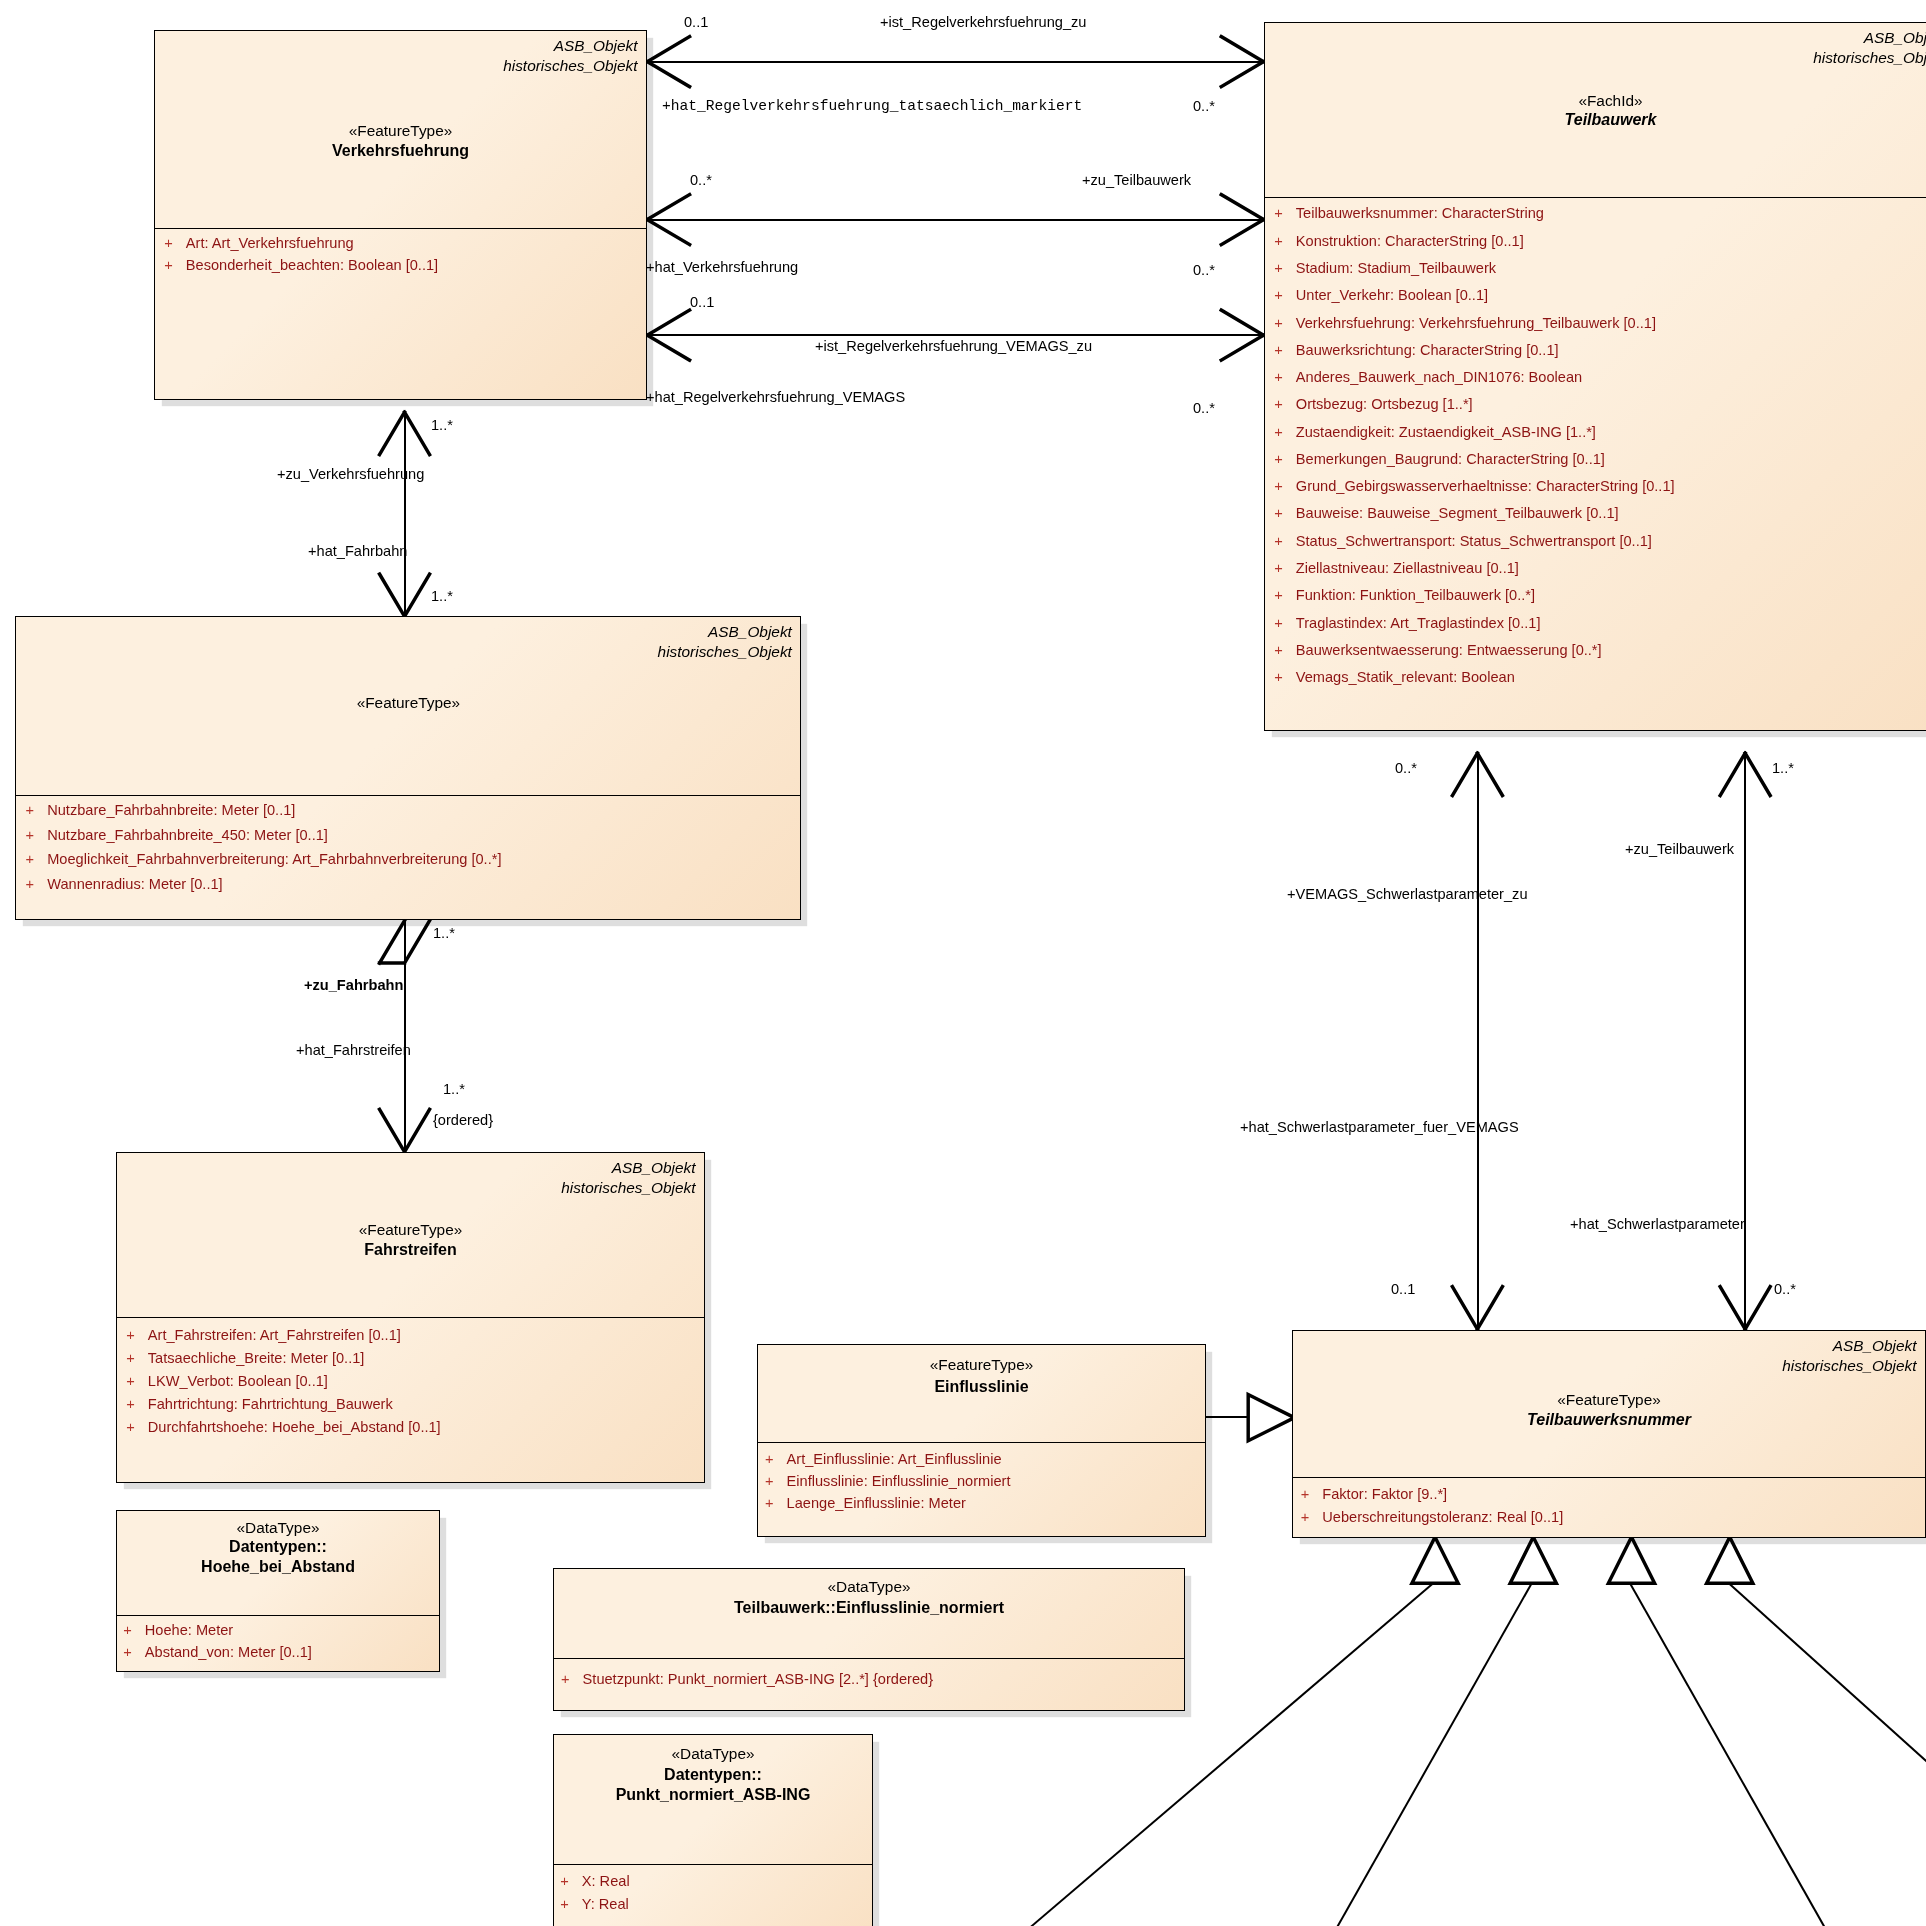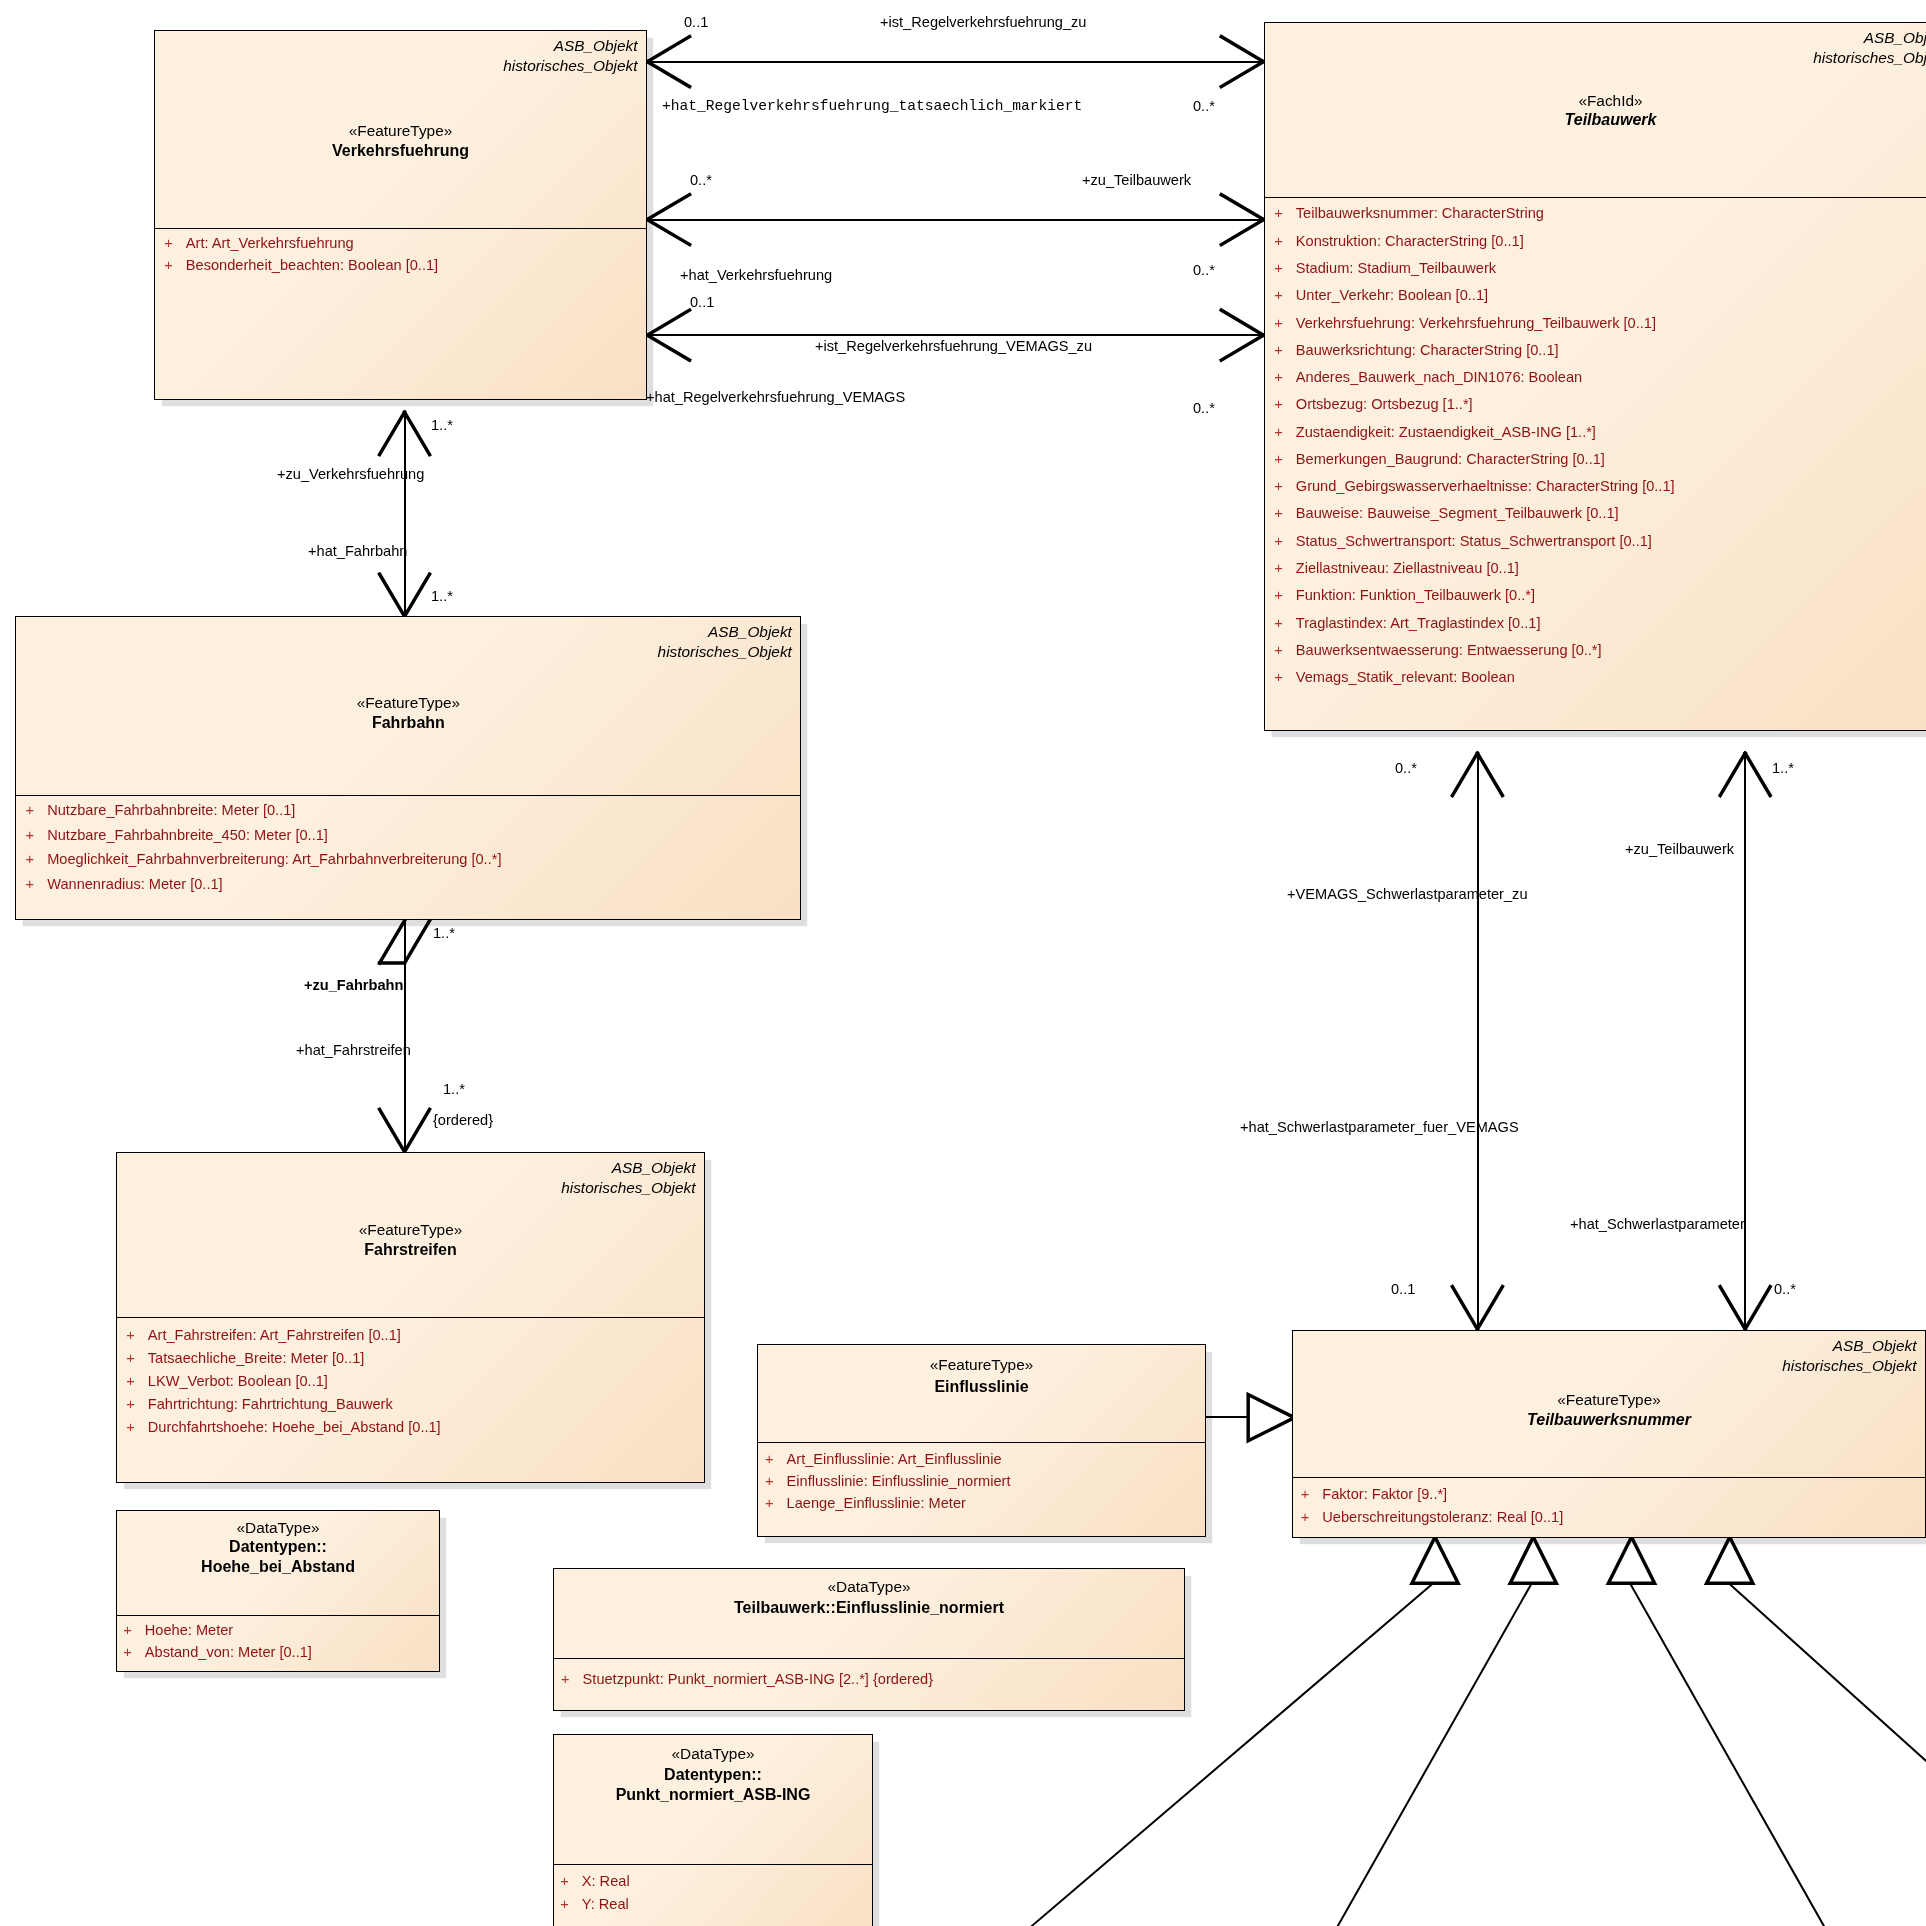--- a/index.html
+++ b/index.html
@@ -108,21 +108,21 @@
   <div class="diag" style="left:1631px;top:1583px;width:601px;transform:rotate(60.5deg);"></div>
   <div class="diag" style="left:1730px;top:1583px;width:765px;transform:rotate(42.0deg);"></div>
 
   <div class="mult" style="left:684px;top:15.4px;">0..1</div>
   <div class="lbl" style="left:880px;top:14.6px;">+ist_Regelverkehrsfuehrung_zu</div>
   <div class="lbl" style="left:662px;top:99px;font-family:Liberation Mono, monospace;">+hat_Regelverkehrsfuehrung_tatsaechlich_markiert</div>
   <div class="mult" style="left:1193px;top:99px;">0..*</div>
 
   <div class="mult" style="left:690px;top:173px;">0..*</div>
   <div class="lbl" style="left:1082px;top:173px;">+zu_Teilbauwerk</div>
-  <div class="lbl" style="left:646px;top:268px;padding-left:34px;">+hat_Verkehrsfuehrung</div>
+  <div class="lbl" style="left:646px;top:260px;">+hat_Verkehrsfuehrung</div>
   <div class="mult" style="left:1193px;top:263px;">0..*</div>
 
   <div class="mult" style="left:690px;top:295px;">0..1</div>
   <div class="lbl" style="left:815px;top:295px;margin-top:44px;">+ist_Regelverkehrsfuehrung_VEMAGS_zu</div>
   <div class="lbl" style="left:646px;top:390px;">+hat_Regelverkehrsfuehrung_VEMAGS</div>
   <div class="mult" style="left:1193px;top:401px;">0..*</div>
 
   <div class="mult" style="left:431px;top:418px;">1..*</div>
   <div class="lbl" style="left:277px;top:467px;">+zu_Verkehrsfuehrung</div>
   <div class="lbl" style="left:308px;top:544px;">+hat_Fahrbahn</div>
@@ -250,21 +250,20 @@
     </div>
   </div>
 
   <div class="uml" style="left:15.4px;top:616px;width:786px;height:304px;">
     <div class="hdr sep" style="height:166px;">
       <div class="supers">
         <div>ASB_Objekt</div>
         <div>historisches_Objekt</div>
       </div>
       <div class="stereo" style="margin-top:71px;">«FeatureType»</div>
-      <div class="cname">Fahrbahn</div>
     </div>
     <div class="attrs">
       <div class="attr" style="margin-bottom:10px;">
           <span class="vis">+</span>
           <span class="sig">Nutzbare_Fahrbahnbreite: Meter [0..1]</span>
         </div>
       <div class="attr" style="margin-bottom:10px;">
           <span class="vis">+</span>
           <span class="sig">Nutzbare_Fahrbahnbreite_450: Meter [0..1]</span>
         </div>

